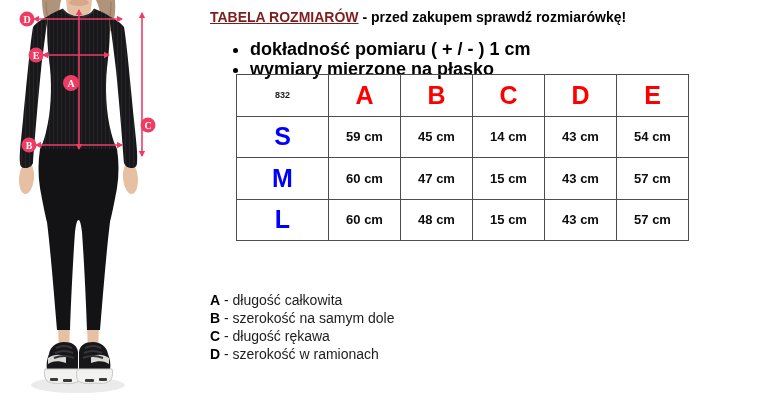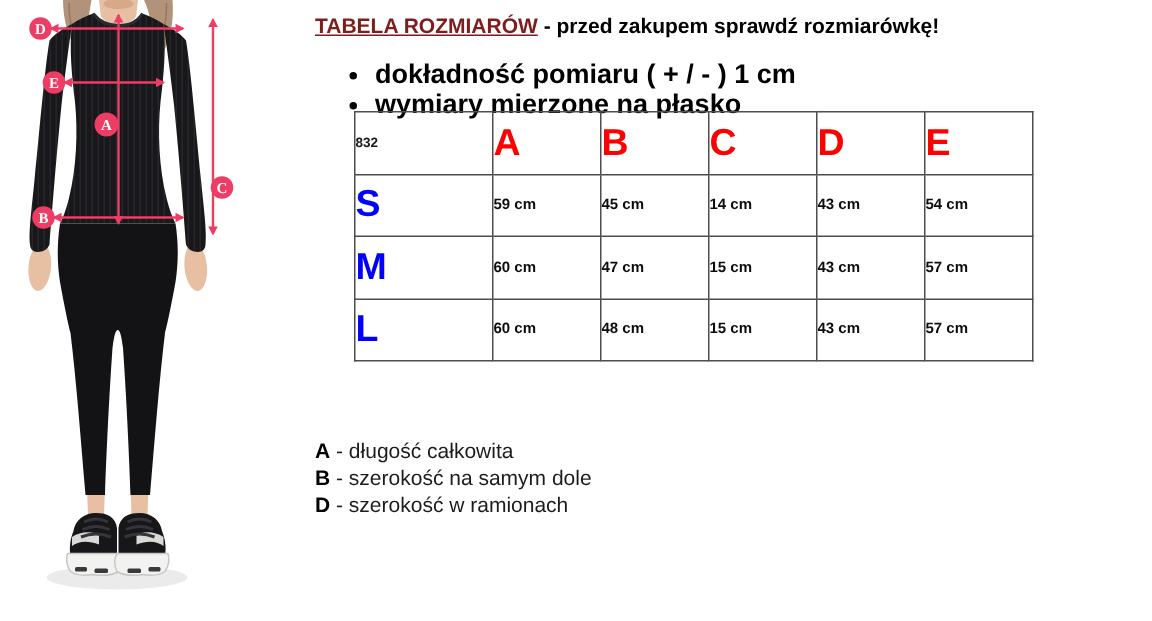--- a/index.html
+++ b/index.html
@@ -14,26 +14,26 @@
   
   .title{position:absolute;left:210px;top:9px;font-size:14px;font-weight:bold;white-space:nowrap;}
   .title .red{color:#7f1d1d;text-decoration:underline;}
   
   .bullets{position:absolute;left:212px;top:28px;margin:12px;padding:0 0 0 26px;
     font-size:18px;font-weight:bold;}
   .bullets li{line-height:19px;margin:0 0 1px 0;}
   
   table.size-table{position:absolute;left:236px;top:74px;border-collapse:collapse;
     table-layout:fixed;}
-  .size-table td{border:1px solid #4d4d4d;vertical-align:middle;
+  .size-table td{border:1px solid #4d4d4d;text-align:center;vertical-align:middle;
     padding:0;height:40.5px;overflow:hidden;}
   .size-table .code-cell{font-size:9px;font-weight:bold;color:#1a1a1a;}
   .size-table .head-cell{font-size:25px;font-weight:bold;color:#fe0000;}
   .size-table .size-cell{font-size:25px;font-weight:bold;color:#0101fb;}
-  .size-table .val-cell{font-size:10px;font-weight:bold;color:#0d0d0d;}
+  .size-table .val-cell{font-size:13px;font-weight:bold;color:#0d0d0d;}
   
   .legend{position:absolute;left:210px;top:291px;font-size:14px;color:#1c1c1c;}
   .legend-row{line-height:18px;white-space:nowrap;}
   .legend-letter{font-weight:bold;color:#000;}
   
   .marker-letter{font-family:"Liberation Serif", serif;font-weight:bold;font-size:10px;fill:#ffffff;}
 </style>
 </head>
 <body>
 
@@ -215,15 +215,18 @@
 </table>
 
 <div class="legend">
   <div class="legend-row">
     <span class="legend-letter">A</span><span> - </span><span>długość całkowita</span>
   </div>
   <div class="legend-row">
     <span class="legend-letter">B</span><span> - </span><span>szerokość na samym dole</span>
   </div>
   <div class="legend-row">
+    <span class="legend-letter">C</span><span> - </span><span>długość rękawa</span>
+  </div>
+  <div class="legend-row">
     <span class="legend-letter">D</span><span> - </span><span>szerokość w ramionach</span>
   </div>
 </div>
 
 </body></html>

